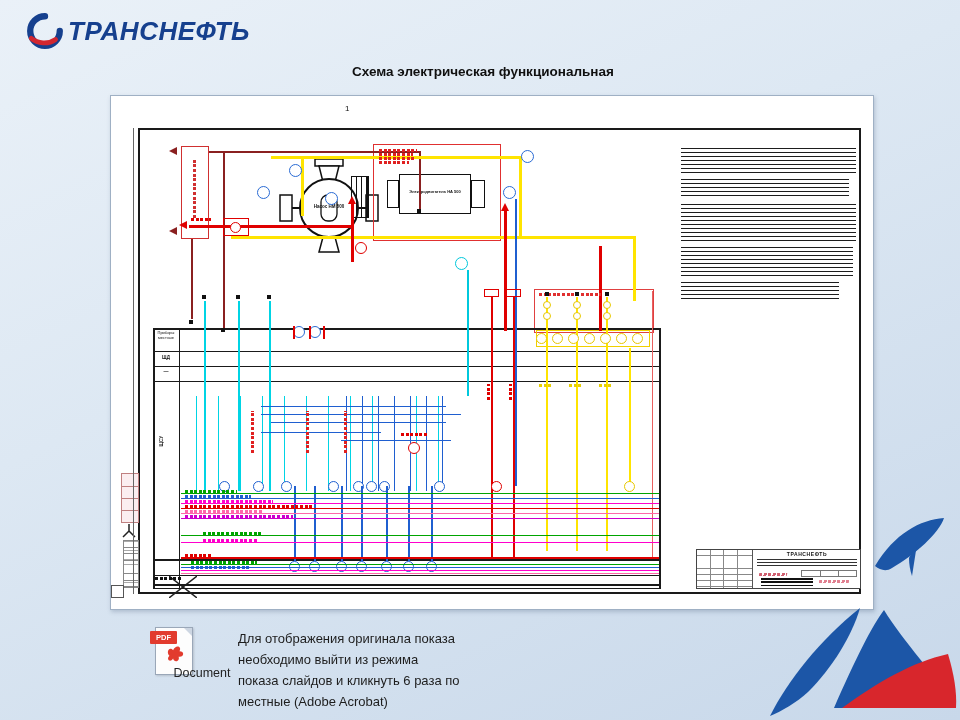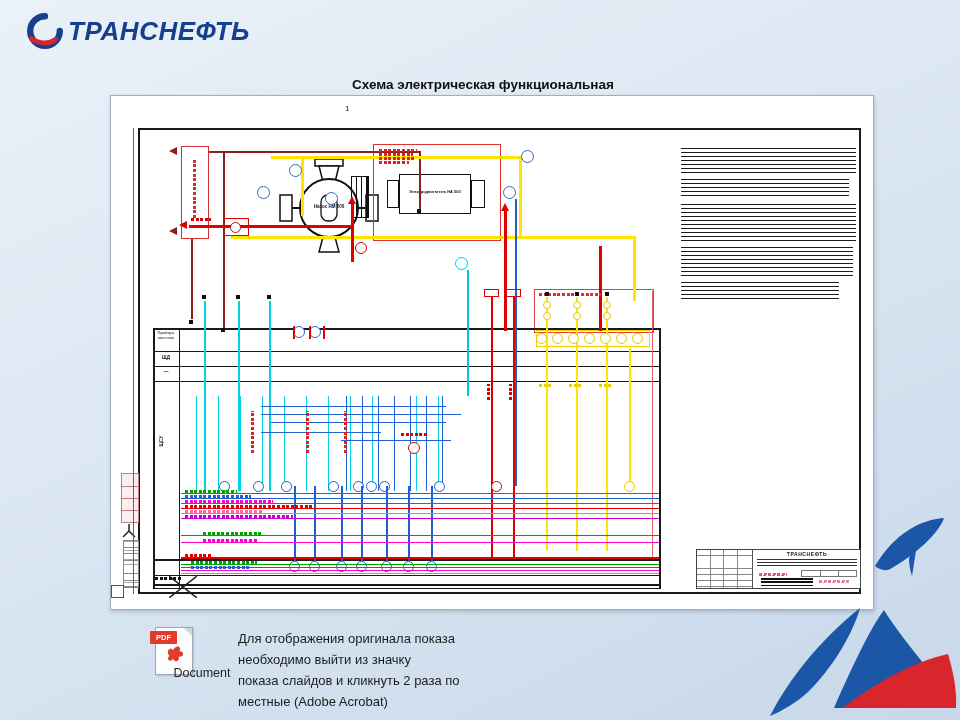--- a/index.html
+++ b/index.html
@@ -5,21 +5,21 @@
   html,body{margin:0;padding:0;width:960px;height:720px;overflow:hidden;
     font-family:"Liberation Sans",sans-serif;}
   .slide{position:absolute;inset:0;
     background:linear-gradient(155deg,#eaf1f8 0%,#dde8f3 40%,#c8d8ea 100%);}
   .abs{position:absolute;}
   
   .logo{position:absolute;left:26px;top:12px;display:flex;align-items:center;}
   .logo-text{font-size:26px;font-weight:800;font-style:italic;color:#16408e;
     letter-spacing:.5px;margin-left:4px;}
   
-  .slide-title{position:absolute;left:352px;top:77px;font-size:13.5px;
+  .slide-title{position:absolute;left:352px;top:64px;font-size:13.5px;
     font-weight:bold;color:#101010;}
   
   .sheet{position:absolute;left:110px;top:95px;width:762px;height:513px;
     background:#fff;border:1px solid #9fb0c4;box-shadow:1px 2px 4px rgba(60,80,110,.25);}
   #schematic{position:relative;width:100%;height:100%;font-family:"Liberation Sans",sans-serif;}
   .frame{position:absolute;left:27px;top:32px;width:723px;height:466px;
     border:2px solid #1a1a1a;box-sizing:border-box;}
   .note-par{background:repeating-linear-gradient(180deg,#1d1d1d 0 1.1px,transparent 1.1px 4px);}
   .tiny{position:absolute;color:#111;line-height:1.15;}
   
@@ -299,22 +299,22 @@
       <path d="M7,15 C3,11 7,4 11,9 C14,2 21,5 18,10 C24,10 23,17 17,16 C19,21 12,23 11,18 C8,23 3,19 7,15 Z" fill="#e23b2e"></path>
     </svg>
   </div>
   <div class="pdf-badge">PDF</div>
   <div class="att-label">
     <div>Document</div>
   </div>
 
   <div class="instruction">
     <div>Для отображения оригинала показа</div>
-    <div>необходимо выйти  из значку</div>
-    <div>показа слайдов и кликнуть 2 раза по</div>
+    <div>необходимо выйти  из режима</div>
+    <div>показа слайдов и кликнуть 6 раза по</div>
     <div>местные (Adobe Acrobat)</div>
   </div>
 
   <svg class="decor" viewBox="0 0 220 220">
     <path d="M135,66 C155,33 180,20 204,18 C199,33 176,54 152,68 C146,72 140,70 135,66 Z" fill="#1c56a7"></path>
     <path d="M169,58 C172,52 175,47 177,44 L172,76 C170,70 169,64 169,58 Z" fill="#1c56a7"></path>
     <path d="M30,216 C48,180 80,140 120,108 C112,136 92,168 68,192 C56,203 42,211 30,216 Z" fill="#1c56a7"></path>
     <path d="M94,208 C116,158 132,126 144,110 C162,140 198,178 216,208 Z" fill="#1c56a7"></path>
     <path d="M102,208 C138,182 172,162 208,154 C214,174 217,192 216,208 Z" fill="#d8262c"></path>
   </svg>

